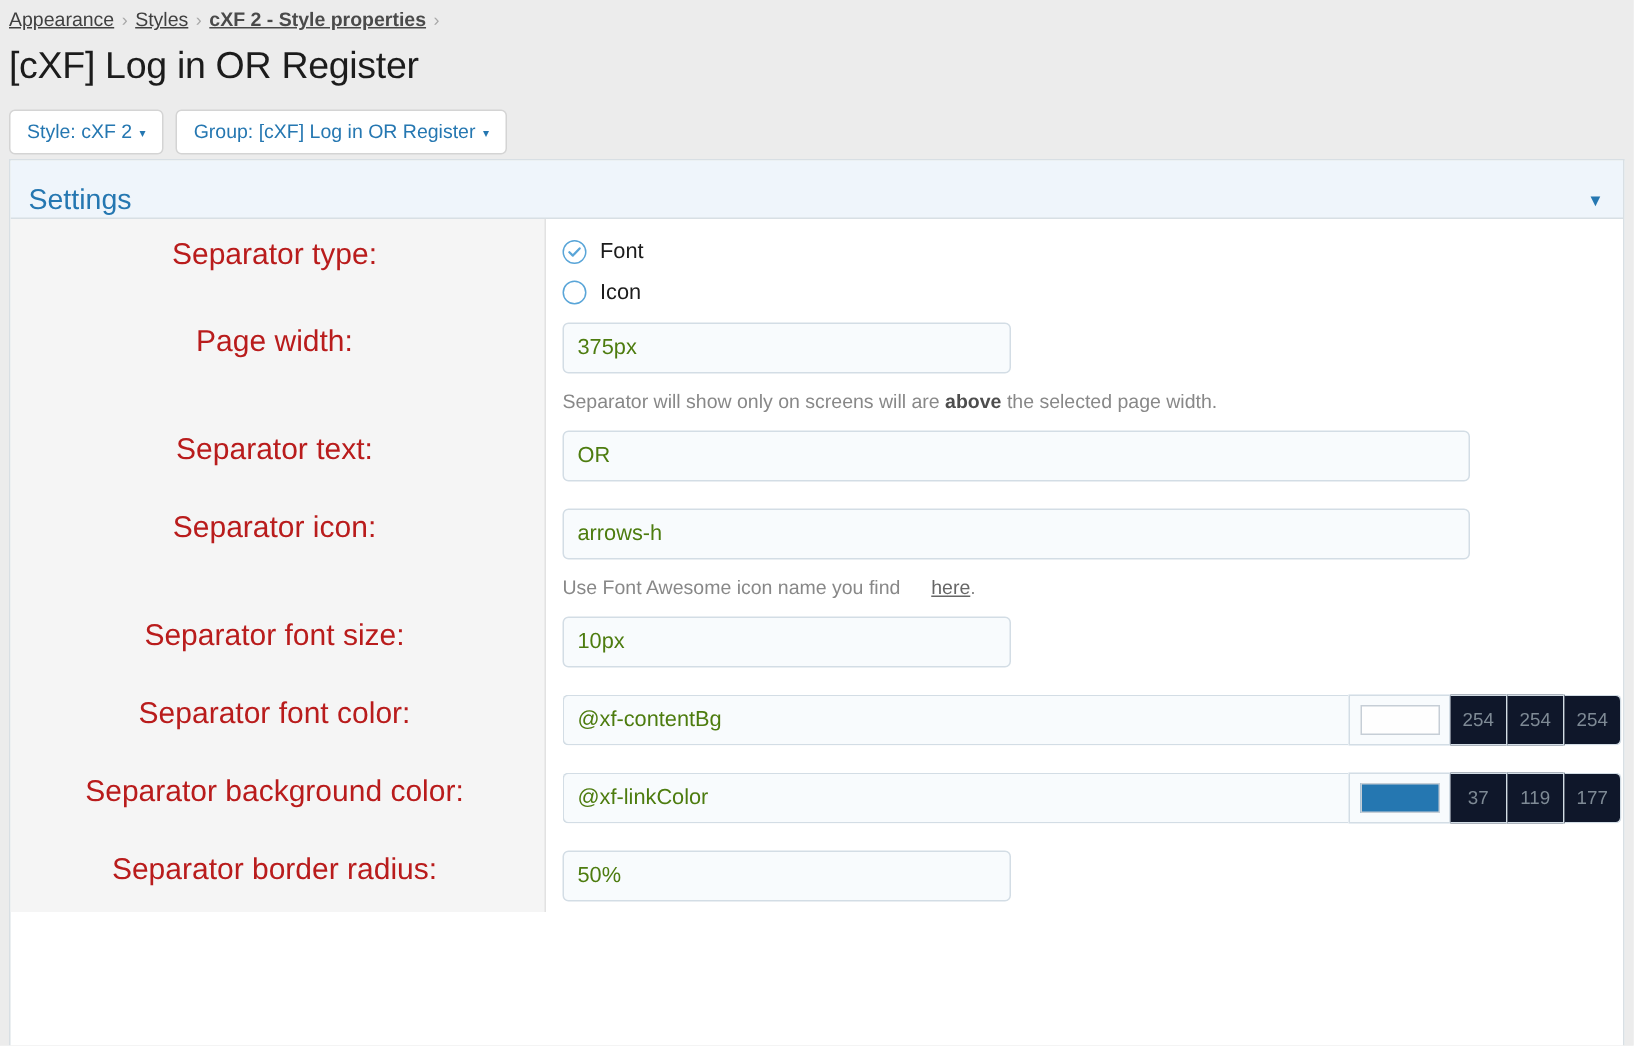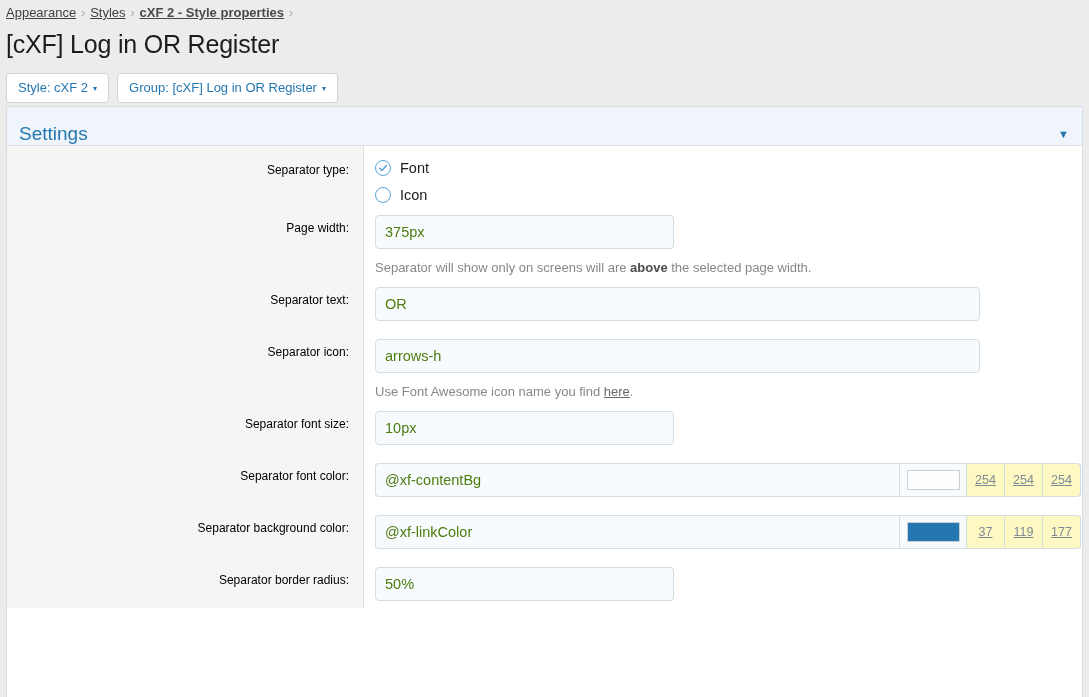--- a/index.html
+++ b/index.html
@@ -99,24 +99,24 @@
   .form-row {
     display: flex;
     align-items: flex-start;
     min-height: 52px;
   }
   .row-label {
     width: 357px;
     flex: 0 0 357px;
     background: #f5f5f5;
     border-right: 1px solid #e2e2e2;
-    text-align: right;
+    text-align: center;
     padding: 14px 14px 14px 10px;
-    font-size: 12px;
-    color: #000000;
+    font-size: 20px;
+    color: #b91c1c;
     line-height: 20px;
     align-self: stretch;
   }
   .row-field {
     flex: 1 1 auto;
     padding: 11px 0 0 11px;
     min-height: 52px;
   }
 
   
@@ -159,21 +159,21 @@
   .input-sm { width: 299px; }
   .input-lg { width: 605px; }
 
   .hint {
     font-size: 13px;
     color: #888888;
     line-height: 17px;
     margin-top: 10px;
   }
   .hint b { color: #4d4d4d; font-weight: bold; }
-  .hint a { color: #666; text-decoration: underline; }
+  .hint a { color: #666; text-decoration: underline; margin-left: 17px; }
 
   
   .color-field { display: flex; align-items: flex-end; }
   .color-field .text-input {
     width: 524px;
     border-top-right-radius: 0;
     border-bottom-right-radius: 0;
     border-right: none;
   }
   .swatch-cell {
@@ -188,27 +188,26 @@
   .swatch {
     width: 53px;
     height: 20px;
     border: 1px solid #c6ced6;
   }
   .rgb-cell {
     width: 38px;
     height: 34px;
     border: 1px solid #d3dde5;
     border-left: none;
-    background: #fef9c3;
+    background: #0f172a;
     display: flex;
     align-items: center;
     justify-content: center;
     font-size: 12.5px;
     color: #7e8a95;
-    text-decoration: underline;
   }
   .rgb-cell:last-child {
     border-top-right-radius: 4px;
     border-bottom-right-radius: 4px;
   }
 </style>
 </head>
 <body>
 
 <div class="page">

